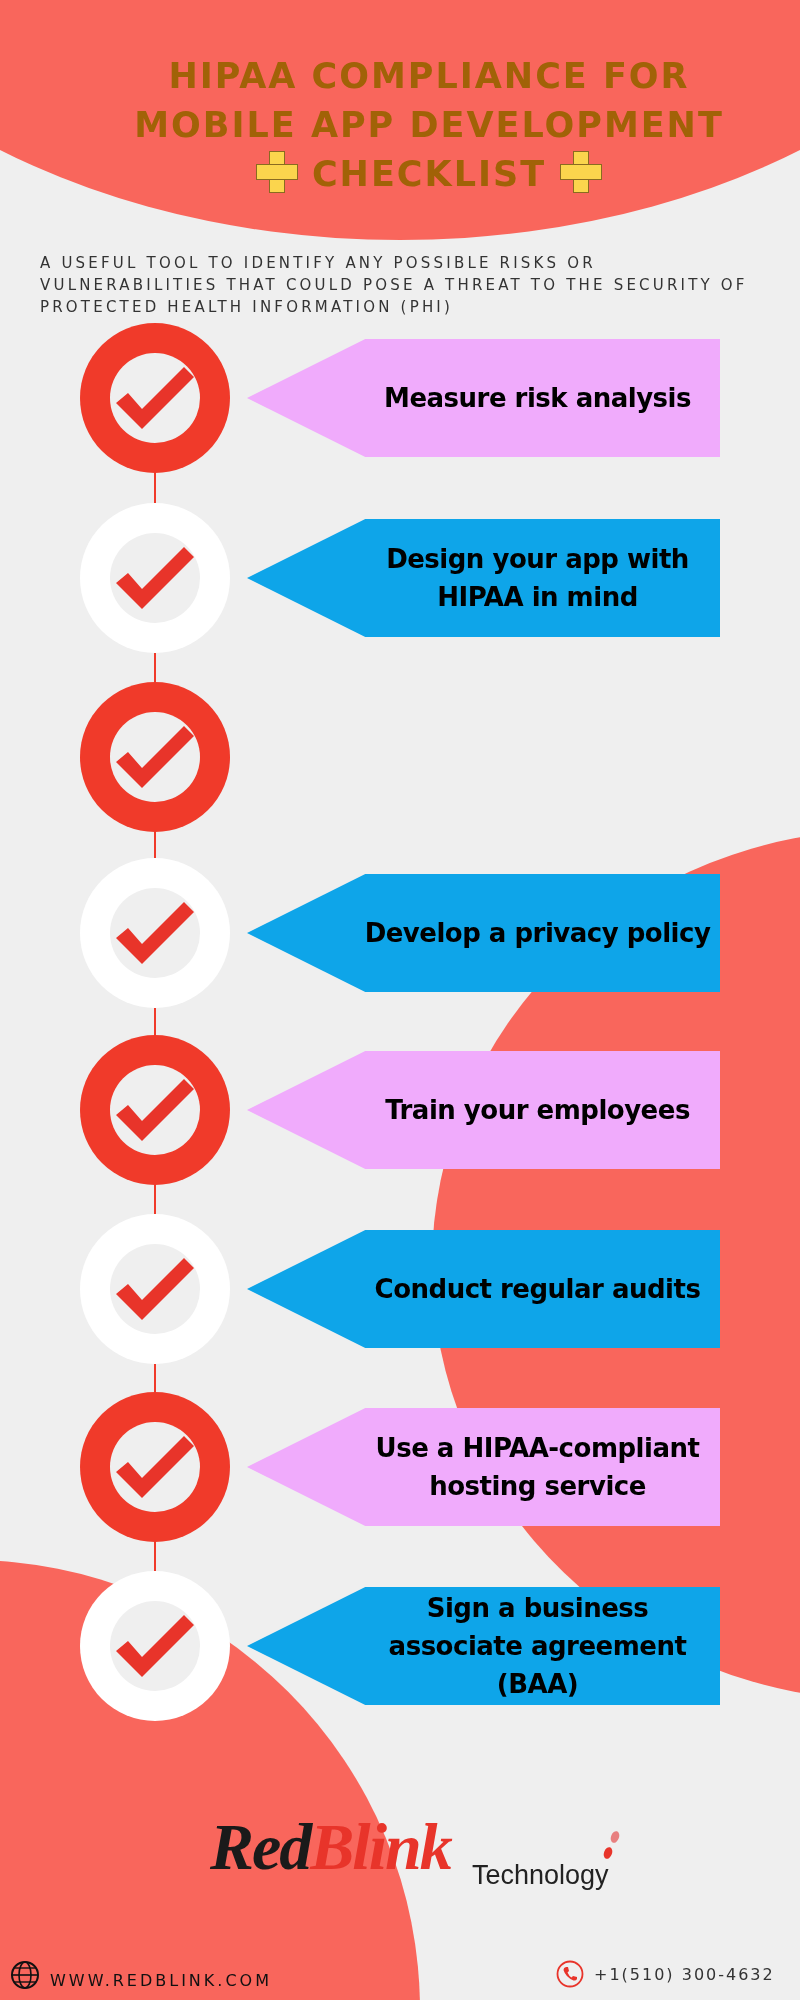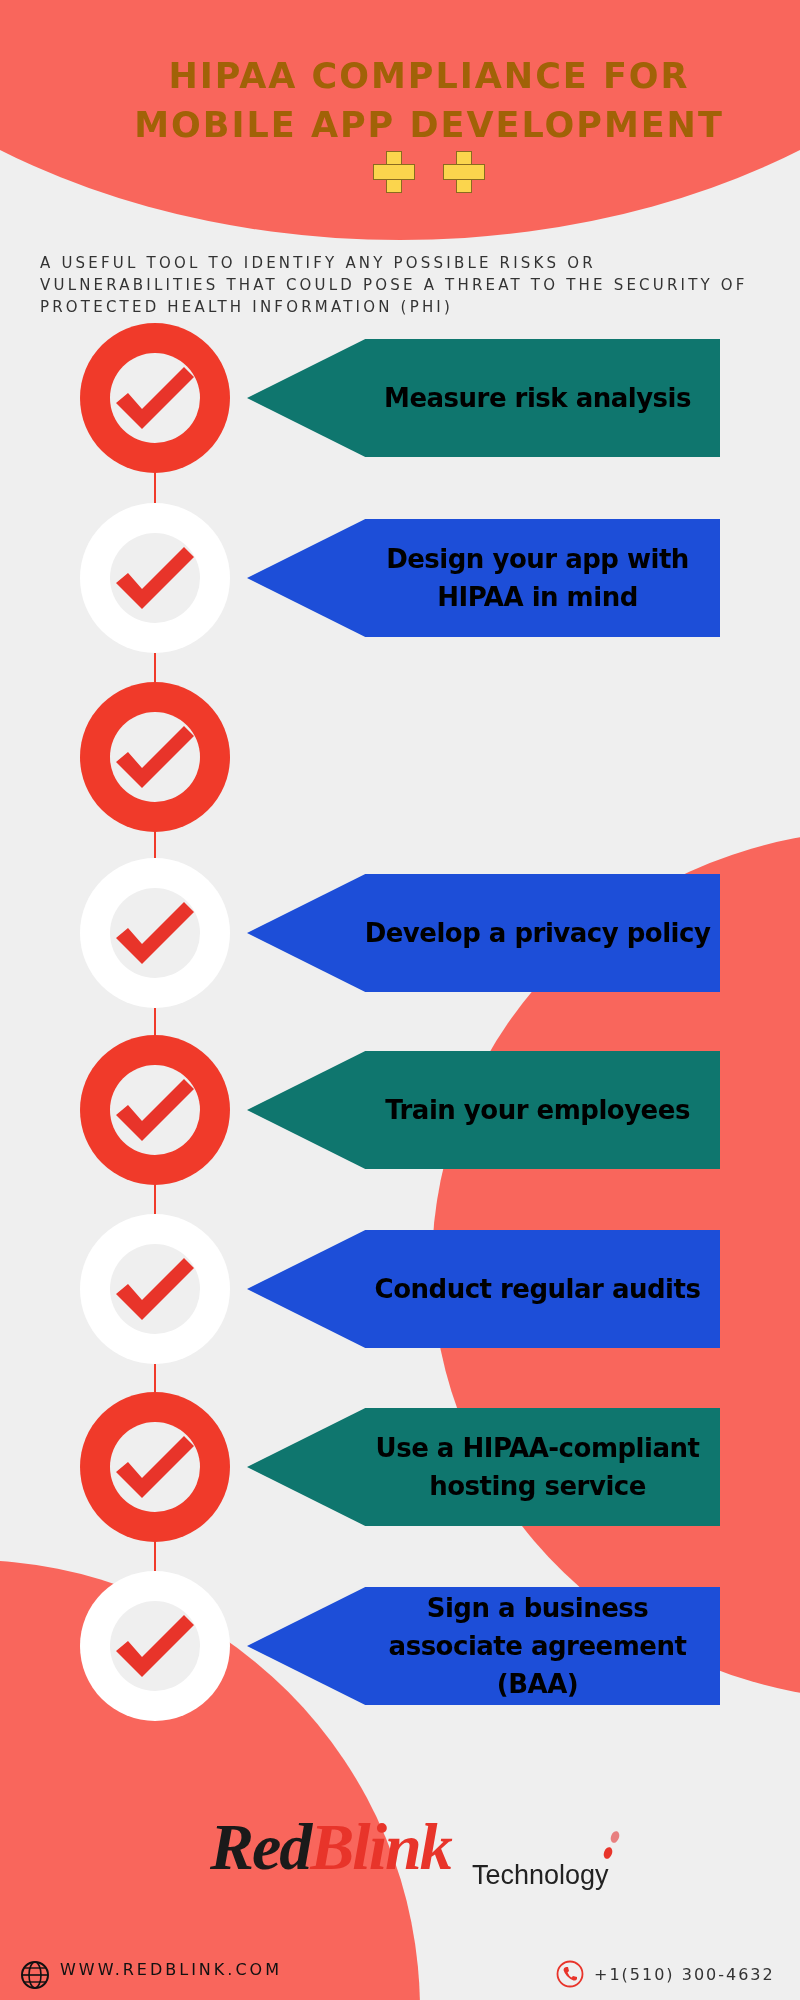--- a/index.html
+++ b/index.html
@@ -17,44 +17,44 @@
   .vline{position:absolute;left:154px;width:2px;background:#f03a2a;top:460px;height:1130px;}
   .item{position:absolute;left:0;width:800px;height:160px;}
   .circle{position:absolute;left:80px;top:5px;width:150px;height:150px;border-radius:50%;}
   .circle .inner{position:absolute;left:30px;top:30px;width:90px;height:90px;border-radius:50%;}
   .circle svg{position:absolute;left:34px;top:42px;}
   .red .circle{background:#f03a2a;}
   .red .circle .inner{background:#efefef;}
   .white .circle{background:#fff;}
   .white .circle .inner{background:#efefef;}
   .arrow{position:absolute;left:247px;top:21px;width:473px;height:118px;}
-  .red .arrow{background:#0f766e;clip-path:polygon(0 50%,25% 0,100% 0,100% 100%,25% 100%);}
-  .white .arrow{background:#1d4ed8;clip-path:polygon(0 50%,25% 0,100% 0,100% 100%,25% 100%);}
+  .red .arrow{background:#f0abfc;clip-path:polygon(0 50%,25% 0,100% 0,100% 100%,25% 100%);}
+  .white .arrow{background:#0ea5e9;clip-path:polygon(0 50%,25% 0,100% 0,100% 100%,25% 100%);}
   .arrow-text{position:absolute;left:110px;right:2px;top:0;bottom:0;display:flex;align-items:center;justify-content:center;text-align:center;font-family:"DejaVu Sans","Liberation Sans",sans-serif;font-weight:bold;font-size:26px;line-height:38px;color:#000;letter-spacing:-0.5px;}
   .logo{position:absolute;left:210px;top:1812px;width:420px;height:90px;}
   .logo-red{font-family:Liberation Serif, serif;font-weight:bold;font-style:italic;font-size:66px;letter-spacing:-2px;color:#1a1a1a;position:absolute;left:0;top:0;line-height:70px;}
   .logo-blink{color:#e8342a;}
   .logo-dots{position:absolute;left:388px;top:18px;}
   .logo-tech{position:absolute;left:262px;top:48px;font-family:"Liberation Sans",sans-serif;font-size:27px;color:#222;}
-  .footer-web{position:absolute;left:20px;top:1960px;display:flex;align-items:flex-start;}
+  .footer-web{position:absolute;left:10px;top:1960px;display:flex;align-items:flex-end;}
   .footer-web span{font-family:"DejaVu Sans","Liberation Sans",sans-serif;font-size:16px;letter-spacing:3px;color:#111;margin-left:10px;}
   .footer-phone{position:absolute;left:556px;top:1960px;display:flex;align-items:center;}
   .footer-phone span{font-family:"DejaVu Sans","Liberation Sans",sans-serif;font-size:16px;letter-spacing:2px;color:#333;margin-left:10px;}
 </style>
 </head>
 <body>
 
 <div class="blob" id="blob-top"></div>
 <div class="blob" id="blob-right"></div>
 <div class="blob" id="blob-bottom"></div>
 
 <div class="title" style="top:52px;">HIPAA COMPLIANCE FOR</div>
 <div class="title" style="top:101px;">MOBILE APP DEVELOPMENT</div>
 <div class="title" style="top:150px;">
-  <span class="plus"></span><span class="plus"></span>
+  <span class="plus"></span><span>CHECKLIST</span><span class="plus"></span>
 </div>
 
 <div class="subtitle">A USEFUL TOOL TO IDENTIFY ANY POSSIBLE RISKS OR VULNERABILITIES THAT COULD POSE A THREAT TO THE SECURITY OF PROTECTED HEALTH INFORMATION (PHI)</div>
 
 <div class="vline"></div>
 
 <div id="checklist">
     <div class="item red" style="top: 318px;">
       <div class="circle">
         <div class="inner"></div>

